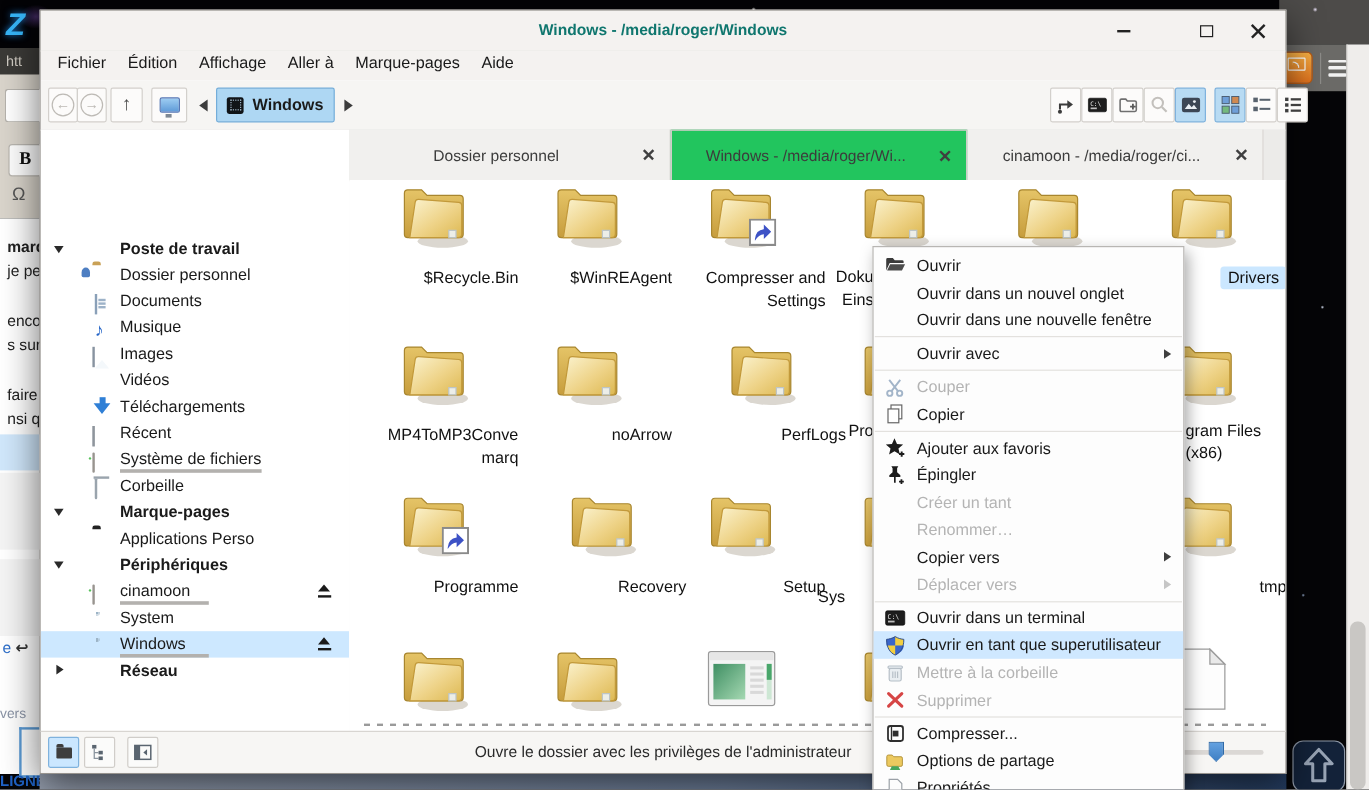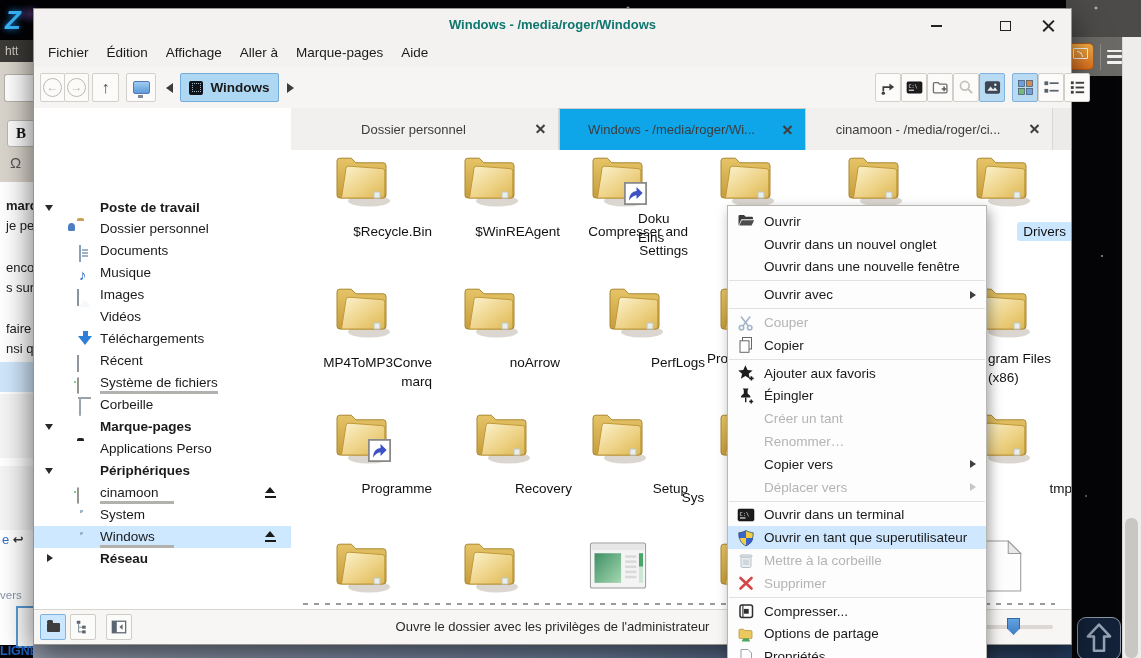--- a/index.html
+++ b/index.html
@@ -113,21 +113,21 @@
   .i-bin{width:11px;height:13px;margin-left:2px;margin-top:1px;background:#e8edf0;border:1px solid #9aa4ad;box-sizing:border-box;border-radius:1px 1px 3px 3px;position:relative}
   .i-bin::before{content:"";position:absolute;left:-2px;top:-3px;width:13px;height:2px;background:#9aa4ad}
   .i-dkfolder{width:15px;height:11px;margin-top:3px;background:#222;border-radius:1.5px;position:relative}
   .i-dkfolder::before{content:"";position:absolute;left:0;top:-3px;width:7px;height:3px;background:#222;border-radius:2px 2px 0 0}
   
   .content{position:absolute;left:257px;top:99px;right:0;bottom:34px;background:#fff}
   .tabbar{position:absolute;left:0;top:0;right:0;height:42px;background:#ecebe9;border-bottom:1px solid #d6d3d0}
   .tab{position:absolute;top:0;height:42px;box-sizing:border-box;display:flex;align-items:center;font-size:13px;color:#3c3c3c;
        border-right:1px solid #d9d6d3;background:#f1f0ee}
   .tab .lbl{flex:1;text-align:center;padding:0 6px;white-space:nowrap;overflow:hidden}
-  .tab.active{background:#0ea5e9;border:1px solid #cfccc8;border-bottom:none;z-index:2}
+  .tab.active{background:#22c55e;border:1px solid #cfccc8;border-bottom:none;z-index:2}
   .tabx{position:relative;width:9px;height:9px;margin-right:13px;flex:none}
   .tabx::before,.tabx::after{content:"";position:absolute;left:-1px;top:3.8px;width:11px;height:1.6px;background:#3f3f3f}
   .tabx::before{transform:rotate(45deg)}.tabx::after{transform:rotate(-45deg)}
   .filearea{position:absolute;left:0;top:42px;right:0;bottom:0;background:#fff;overflow:hidden}
   .cell{position:absolute;width:128px;text-align:right}
   .cell svg.fold{width:64px;height:56px;display:block;margin:0 auto}
   .flabel{position:absolute;top:70px;left:-6px;right:-6px;font-size:13.5px;line-height:19px;color:#111}
   .flabel .chipsel{background:#cbe7ff;border-radius:3px;padding:0 6px;display:inline-block}
   .shortcut{position:absolute;left:70px;top:30px;width:23px;height:23px}
   .frag{position:absolute;font-size:13.5px;line-height:19px;color:#111;white-space:pre}
@@ -662,21 +662,21 @@
           <svg class="fold">
             <use href="#i-folder"></use>
           </svg>
         </div>
       <div class="cell" style="left:647px;top:390px">
           <svg style="width:42px;height:52px;display:block;margin:0 auto">
             <use href="#i-paper"></use>
           </svg>
         </div>
 
-      <div class="frag" style="left:347px;top:59px;width:90px;"><span>Doku</span><br><span>Eins</span></div>
+      <div class="frag" style="left:347px;top:71px;width:90px;text-align:right"><span>Doku</span><br><span>Eins</span></div>
       <div class="frag" style="left:367px;top:199px;width:70px;text-align:right">Pro</div>
       <div class="frag" style="left:697px;top:199px;width:90px;text-align:left"><span>gram Files</span><br><span>(x86)</span></div>
       <div class="frag" style="left:367px;top:338px;width:70px;text-align:center">Sys</div>
       <div class="dashline"></div>
     </div>
   </div>
 
   <div class="statusbar">
     <div class="sbtn active" style="left:6px">
         <div class="minifold"></div>

